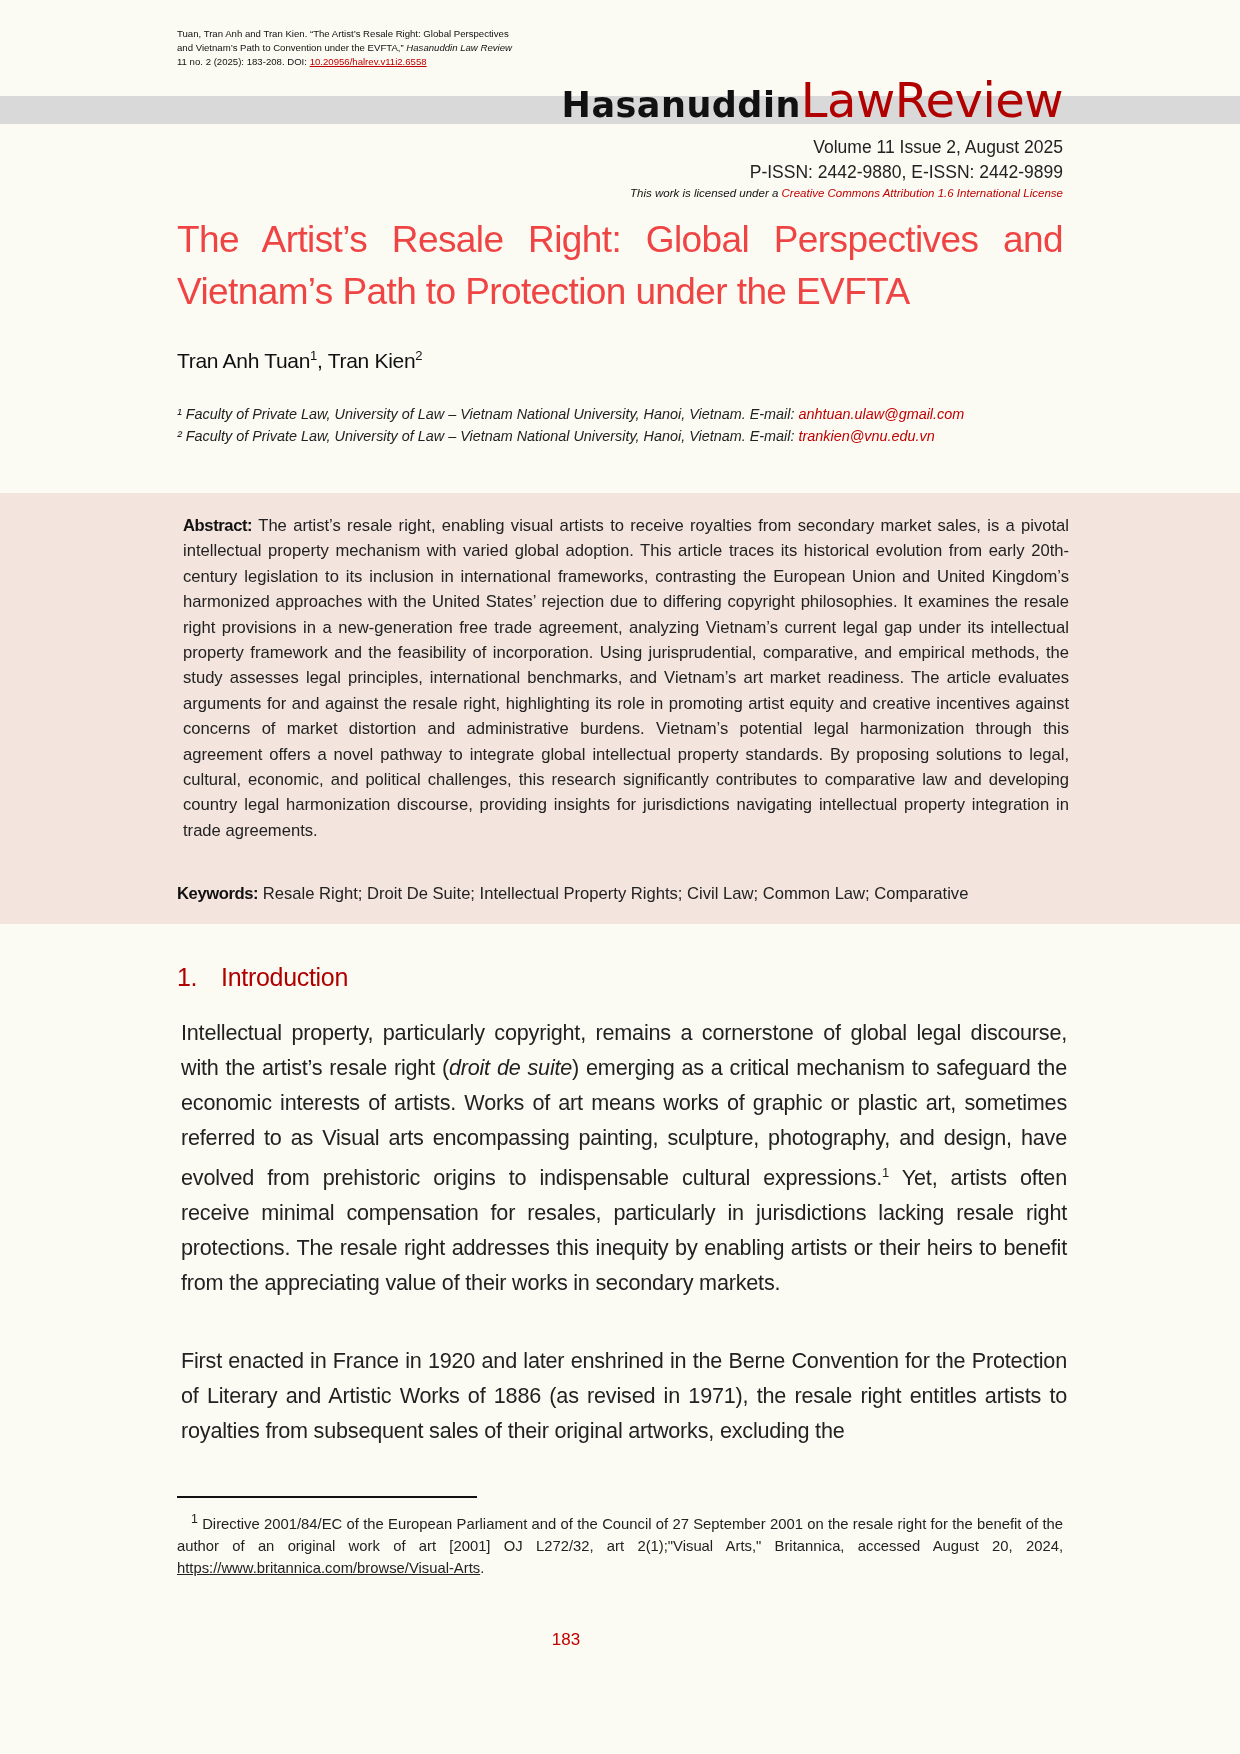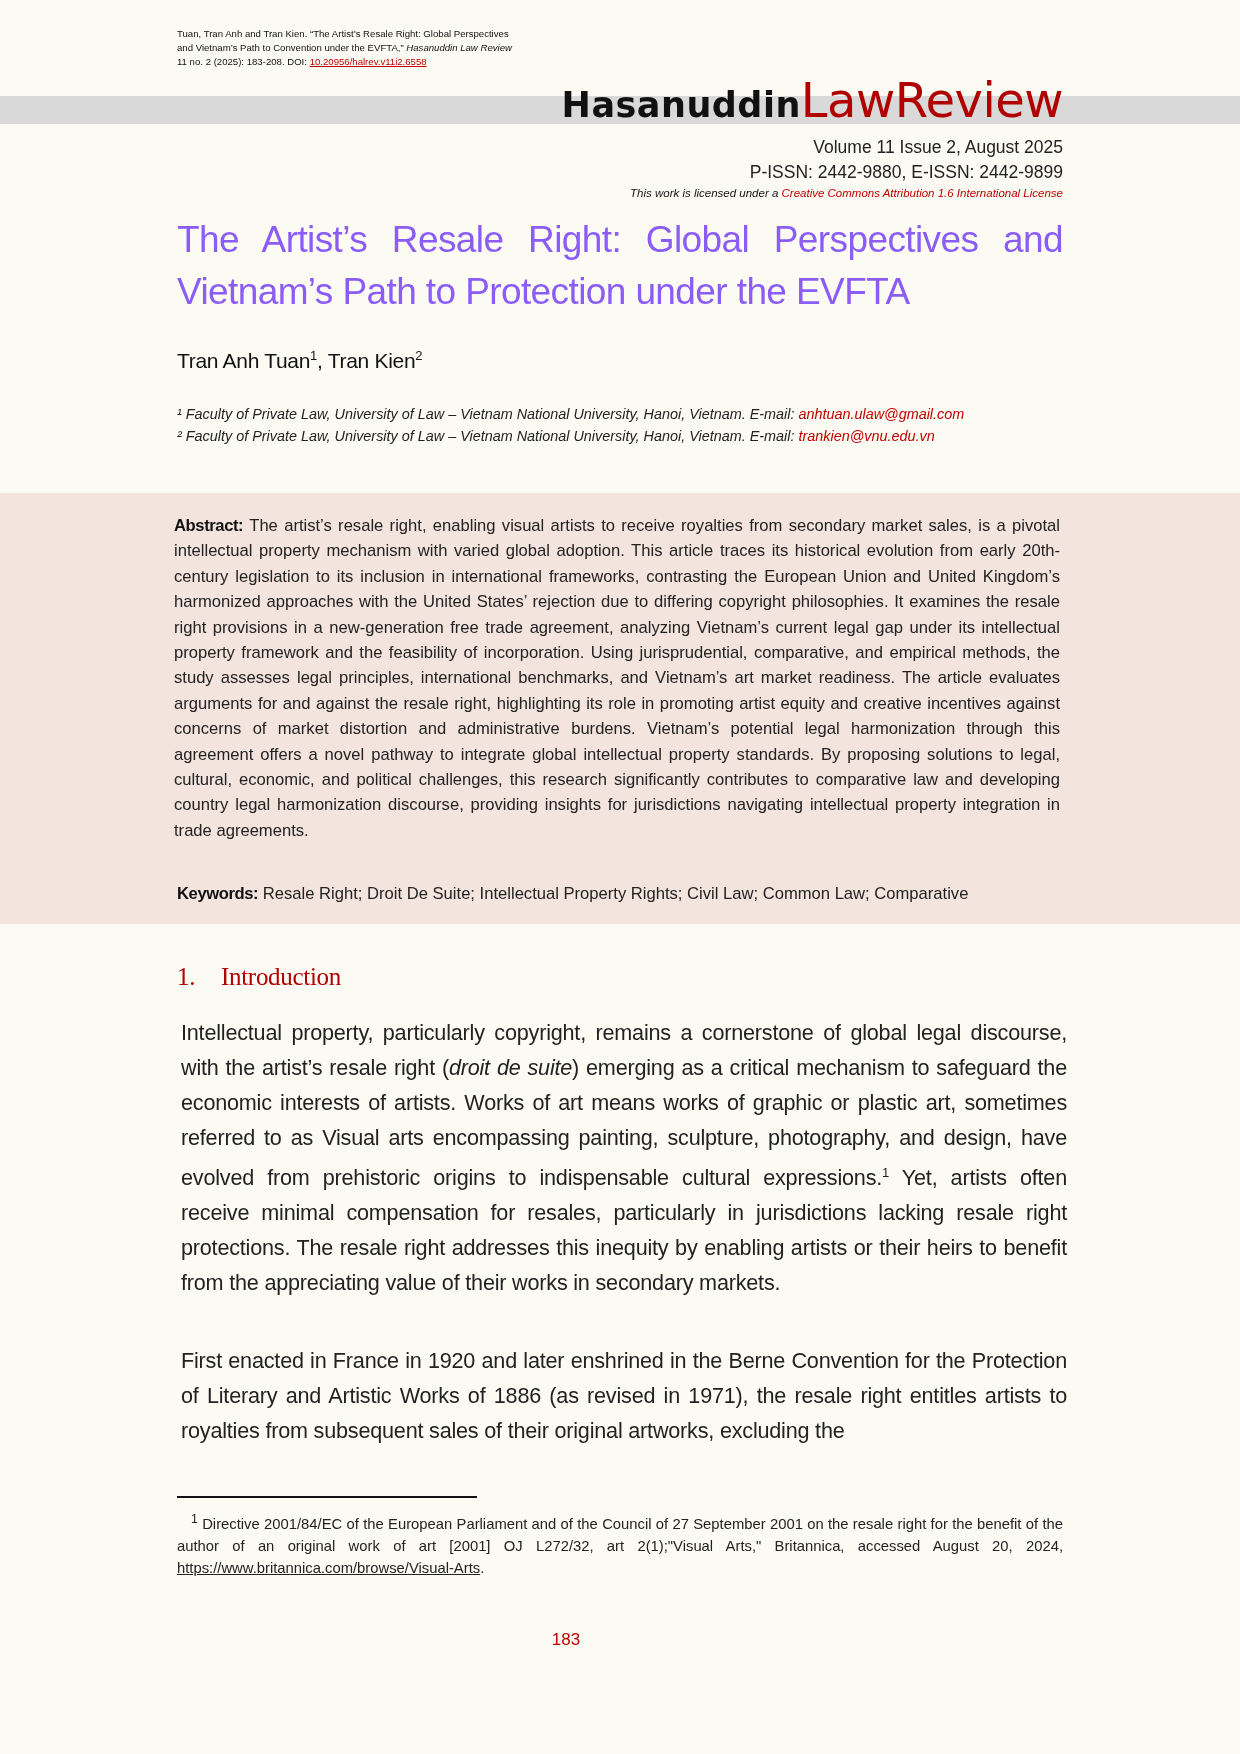--- a/index.html
+++ b/index.html
@@ -77,21 +77,21 @@
 
     .title {
       position: absolute;
       left: 177px;
       top: 214px;
       width: 886px;
       font-size: 37px;
       line-height: 52px;
       text-align: justify;
       text-align-last: left;
-      color: #8b5cf6;
+      color: #ef4444;
       margin: 0;
       font-weight: normal;
       letter-spacing: -0.6px;
     }
     .title .line1 {
       display: block;
       text-align: justify;
       text-align-last: justify;
     }
     .authors {
@@ -118,21 +118,21 @@
     .abstract-band {
       position: absolute;
       left: 0;
       top: 493px;
       width: 1240px;
       height: 431px;
       background: #f3e4dd;
     }
     .abstract {
       position: absolute;
-      left: 174px;
+      left: 183px;
       top: 513px;
       width: 886px;
       font-size: 16.6px;
       line-height: 25.4px;
       text-align: justify;
       color: #222;
       margin: 0;
     }
     .abstract b, .keywords b { color: #111; letter-spacing: -0.4px; }
     .keywords {
@@ -148,21 +148,20 @@
 
     .section-heading {
       position: absolute;
       left: 177px;
       top: 963px;
       font-size: 25px;
       color: #b00000;
       margin: 0;
       font-weight: normal;
       letter-spacing: -0.3px;
-      font-family: Liberation Serif, serif;
     }
     .section-heading .num { display: inline-block; width: 44px; }
 
     .body-text {
       position: absolute;
       left: 177px;
       width: 886px;
       font-size: 21.6px;
       line-height: 35px;
       text-align: justify;

